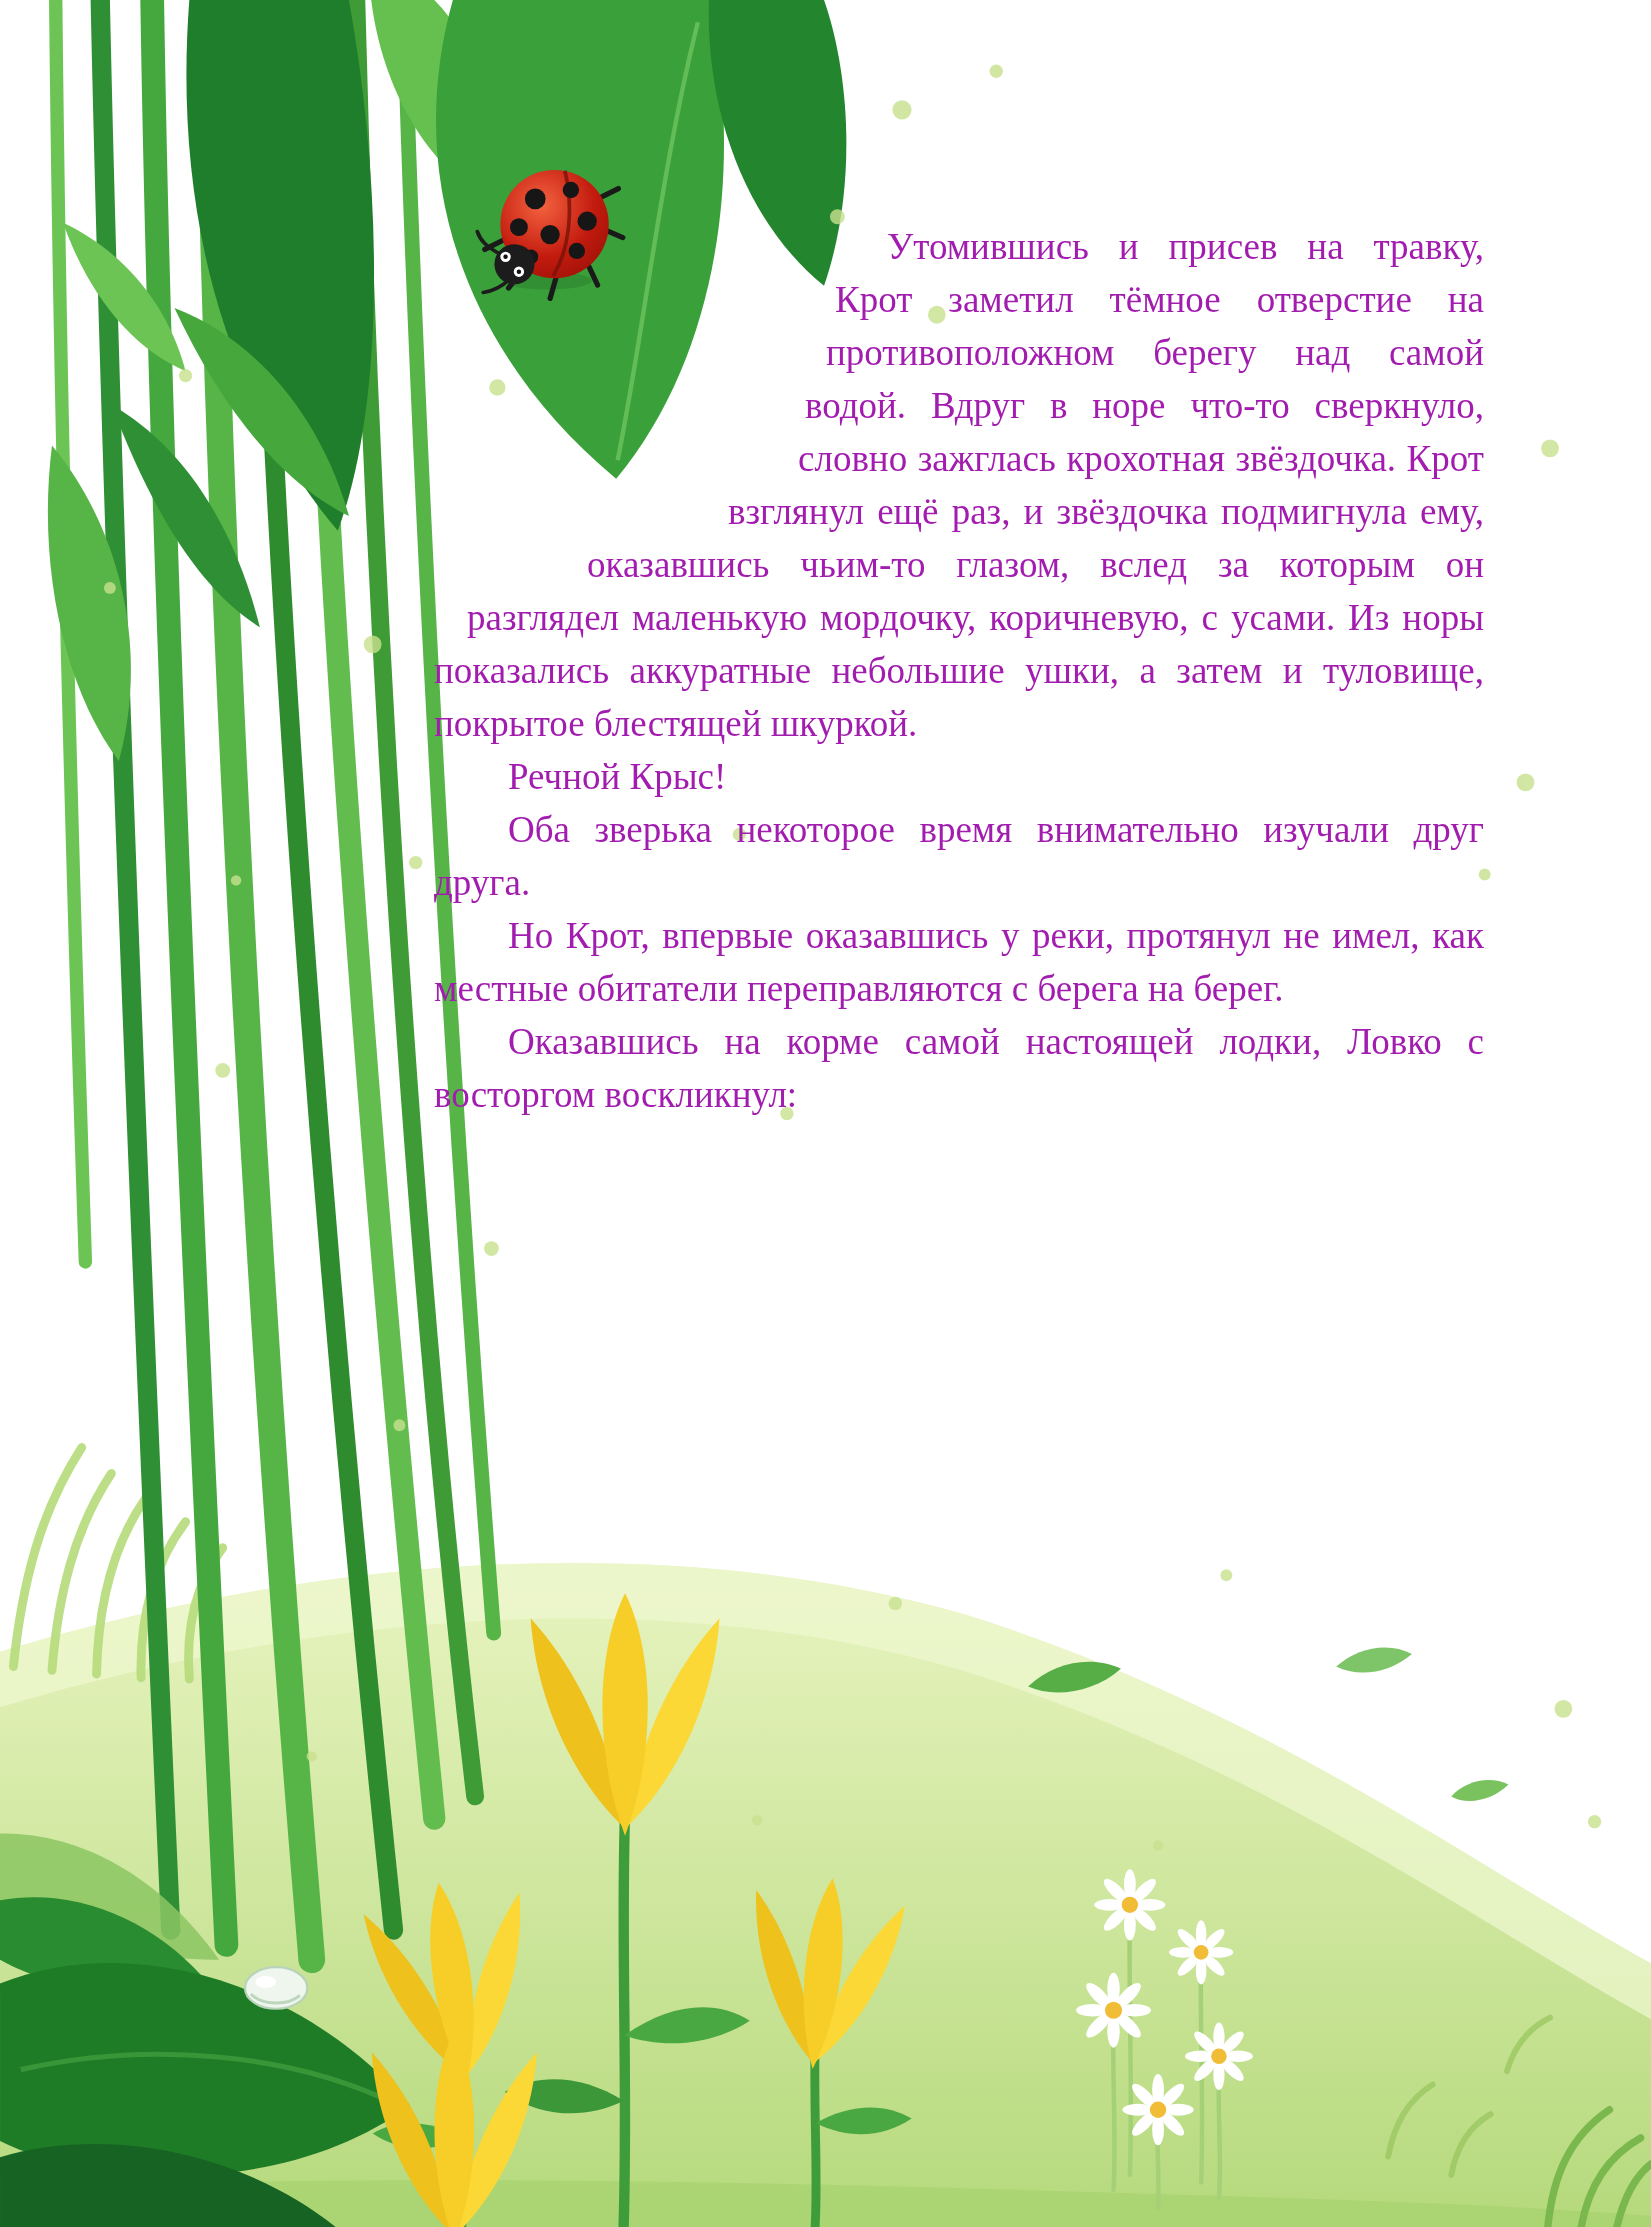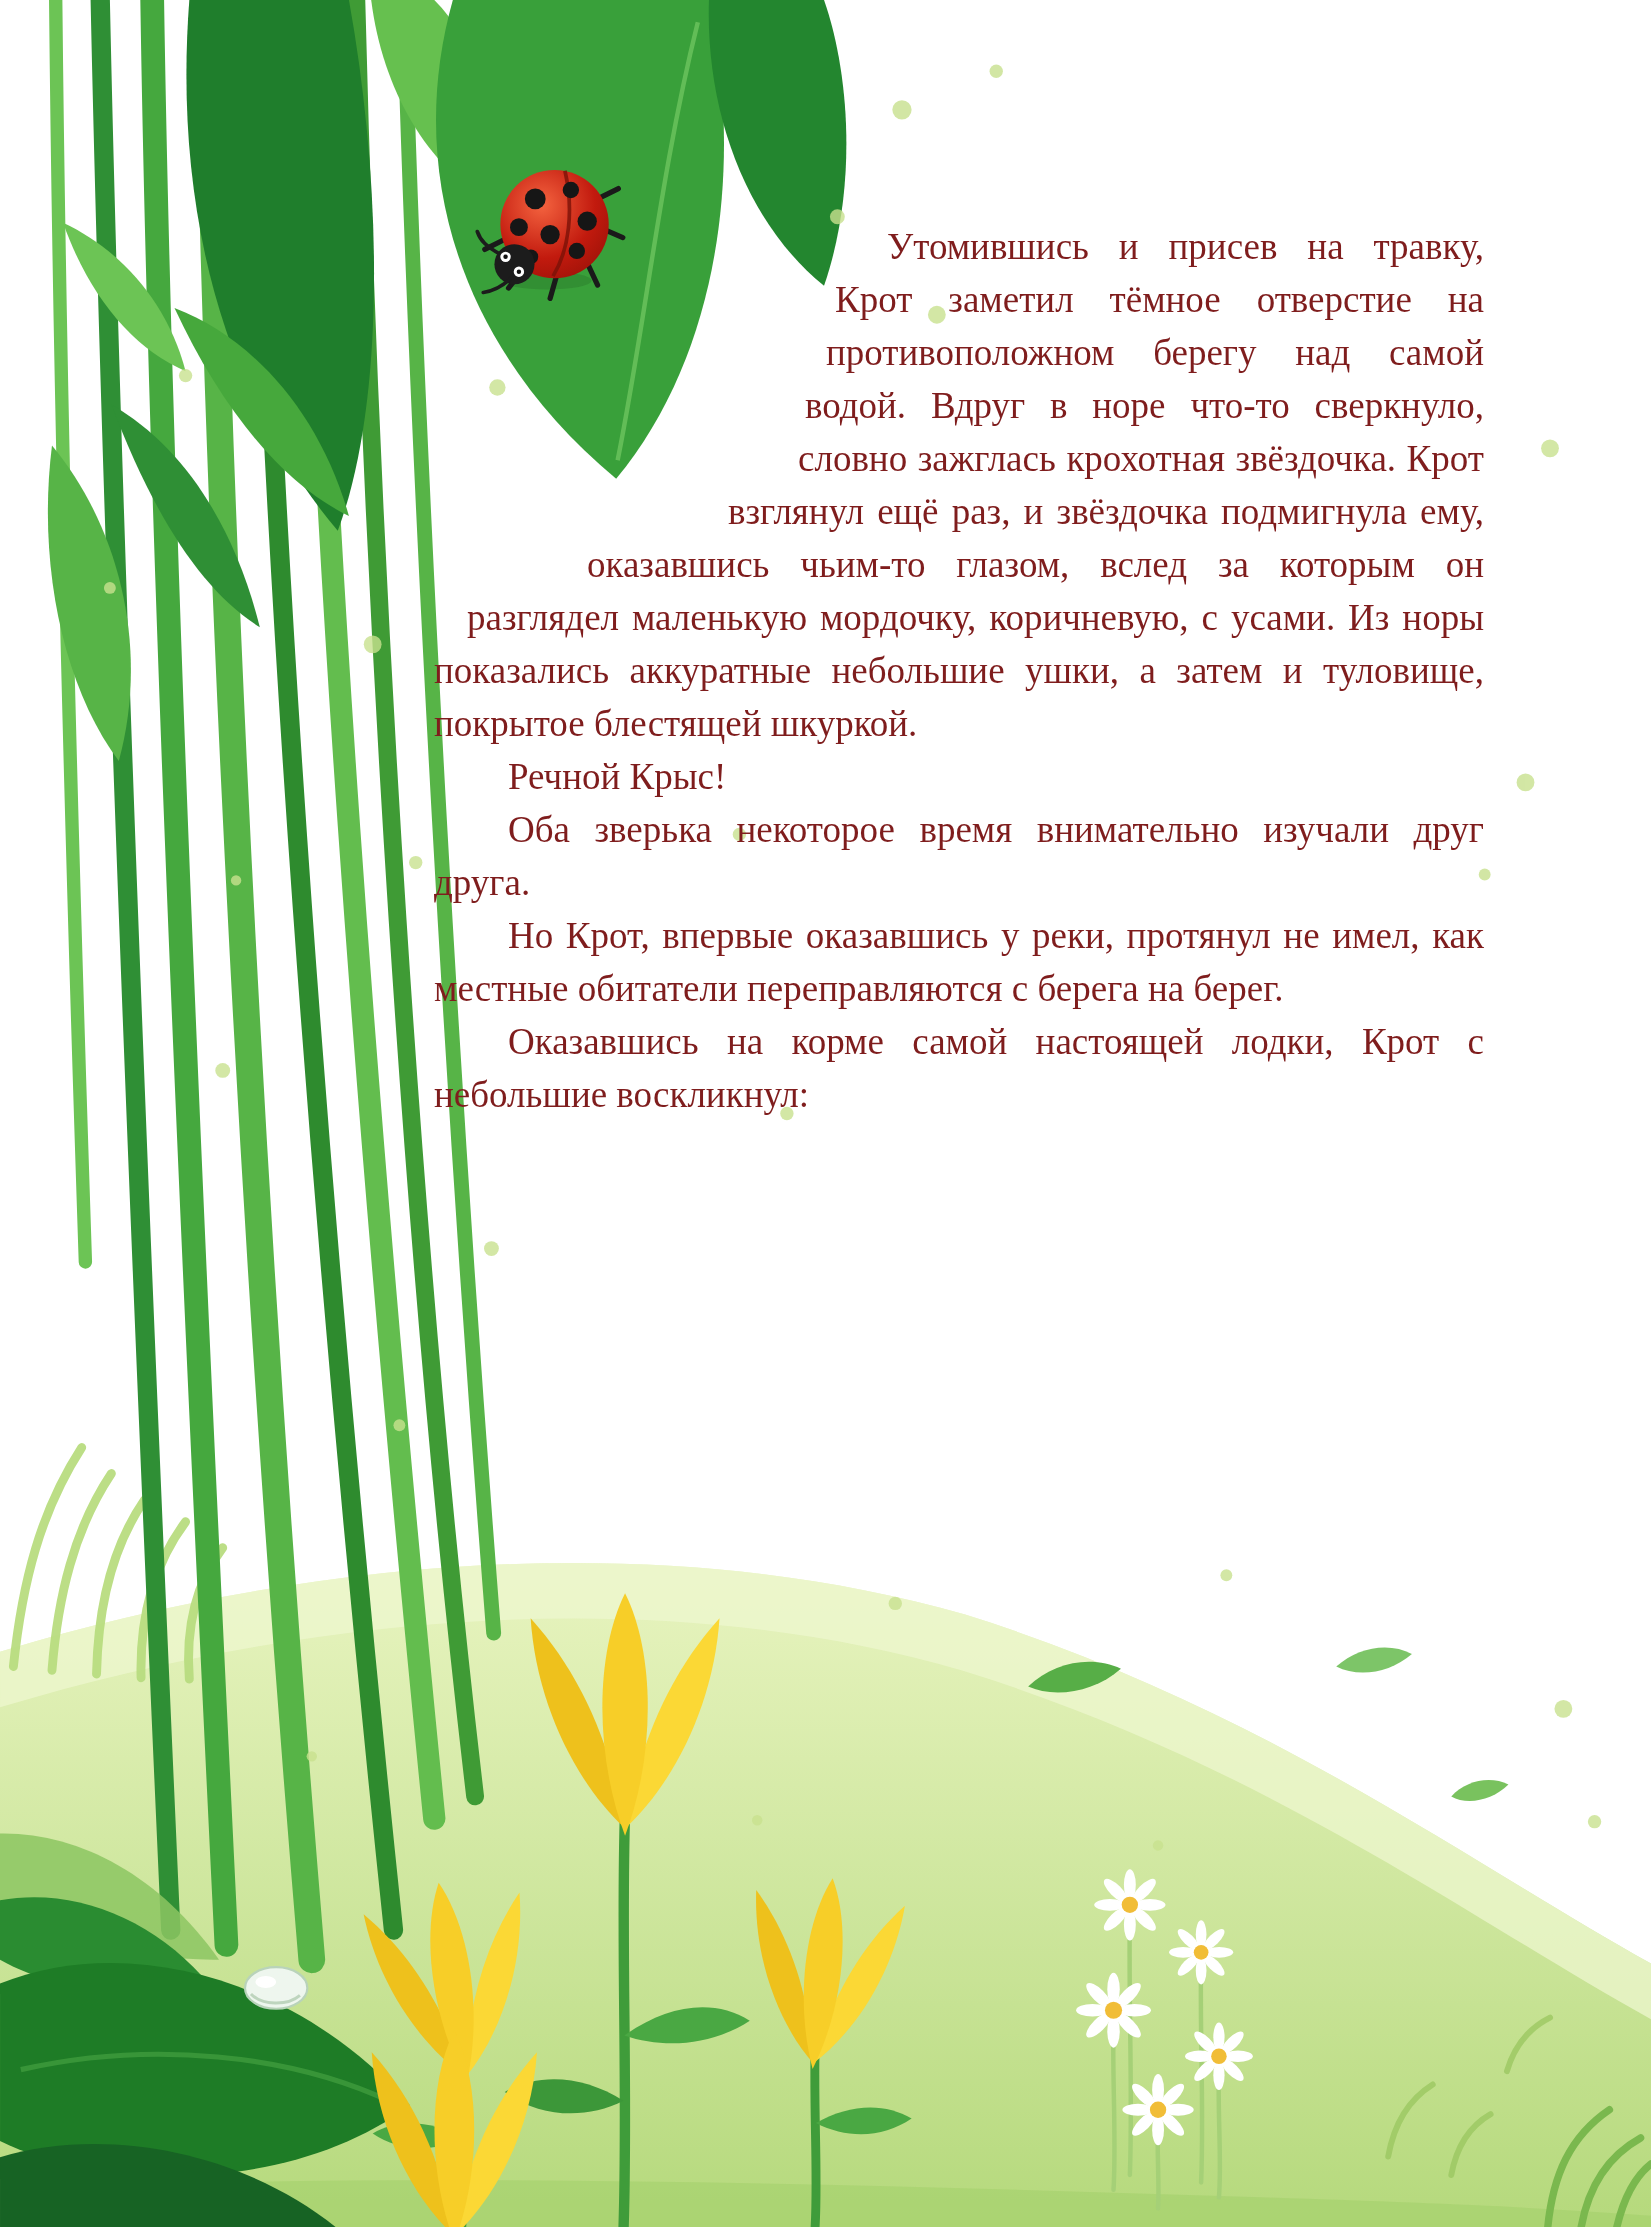--- a/index.html
+++ b/index.html
@@ -7,21 +7,21 @@
     position:relative;
     width:1651px;height:2227px;
     background:#ffffff;
     overflow:hidden;
     font-family:"Liberation Serif","DejaVu Serif",serif;
   }
   .illustration{position:absolute;left:0;top:0;width:1651px;height:2227px;}
   .story{
     position:absolute;
     left:434px;top:220px;width:1050px;
-    color:#7f1d1d;
+    color:#a21caf;
     font-size:37px;line-height:53px;
     text-align:justify;
   }
   .story p{margin:0;text-indent:74px;}
   .story p.no-indent{text-indent:0;}
   .wrap-step{float:left;clear:left;height:53px;}
 </style>
 </head>
 <body>
 
@@ -232,17 +232,17 @@
     <div class="wrap-step" style="width:371px"></div>
     <div class="wrap-step" style="width:364px"></div>
     <div class="wrap-step" style="width:294px"></div>
     <div class="wrap-step" style="width:153px"></div>
     <div class="wrap-step" style="width:33px"></div>
 
     <p class="no-indent">Утомившись и присев на травку, Крот заметил тёмное отверстие на противоположном берегу над самой водой. Вдруг в норе что-то сверкнуло, словно зажглась крохотная звёздочка. Крот взглянул ещё раз, и звёздочка подмигнула ему, оказавшись чьим-то глазом, вслед за которым он разглядел маленькую мордочку, коричневую, с усами. Из норы показались аккуратные небольшие ушки, а затем и туловище, покрытое блестящей шкуркой.</p>
     <p>Речной Крыс!</p>
     <p>Оба зверька некоторое время внимательно изучали друг друга.</p>
     <p>Но Крот, впервые оказавшись у реки, протянул не имел, как местные обитатели переправляются с берега на берег.</p>
-    <p>Оказавшись на корме самой настоящей лодки, Крот с небольшие воскликнул:</p>
+    <p>Оказавшись на корме самой настоящей лодки, Ловко с восторгом воскликнул:</p>
   </div>
 
 </div>
 
 
 </body></html>

